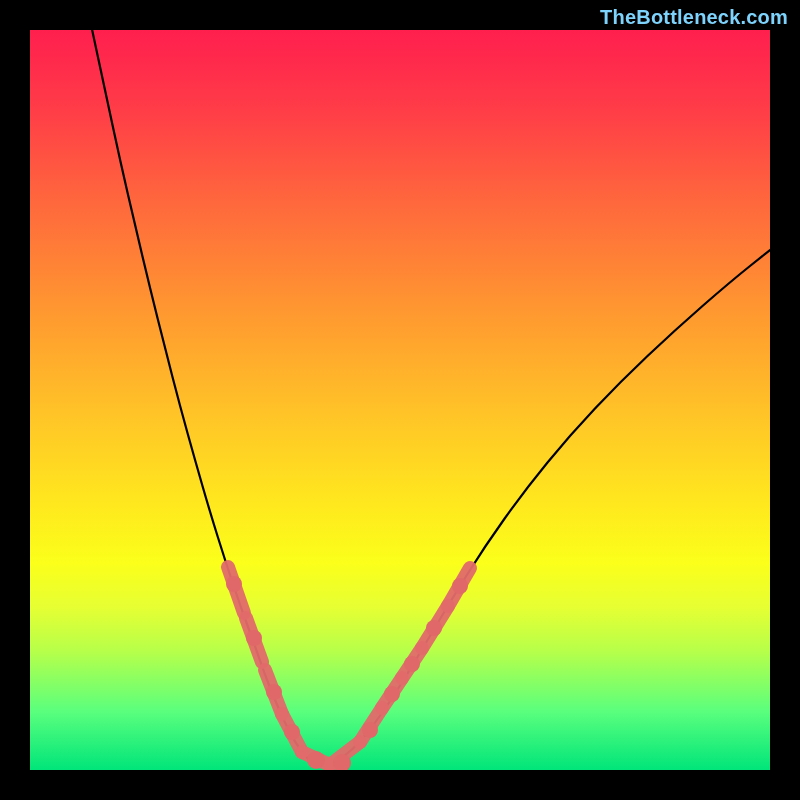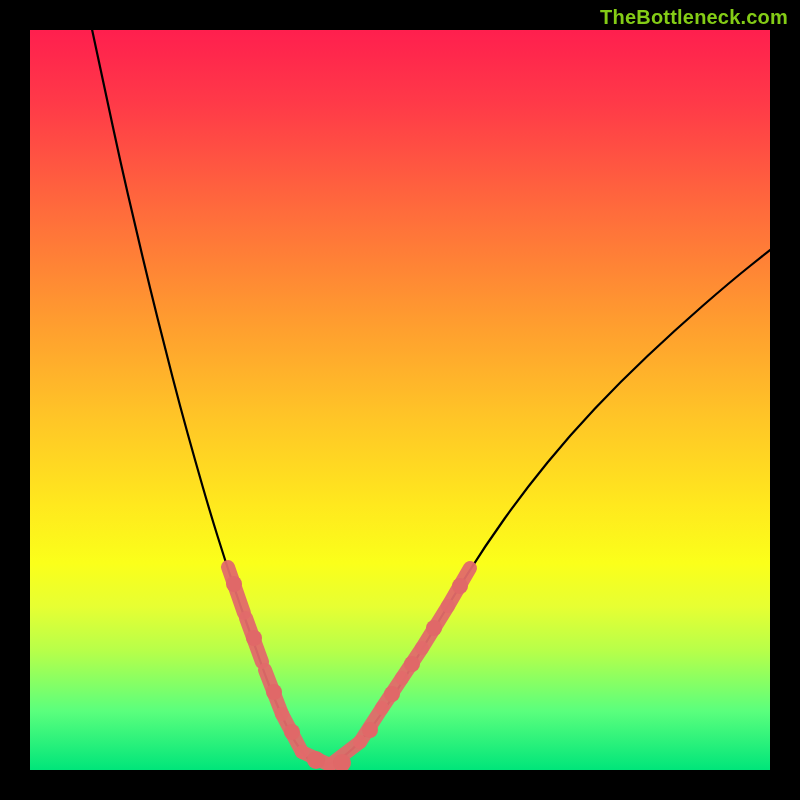--- a/index.html
+++ b/index.html
@@ -10,21 +10,21 @@
     height: 800px;
     background: #000;
   }
   .watermark {
     position: absolute;
     top: 6px;
     right: 12px;
     font-family: Arial, Helvetica, sans-serif;
     font-size: 20px;
     font-weight: 600;
-    color: #84cc16;
+    color: #7dd3fc;
     letter-spacing: 0.2px;
     z-index: 10;
   }
   .plot-area {
     position: absolute;
     left: 30px;
     top: 30px;
     width: 740px;
     height: 740px;
     background: linear-gradient(

